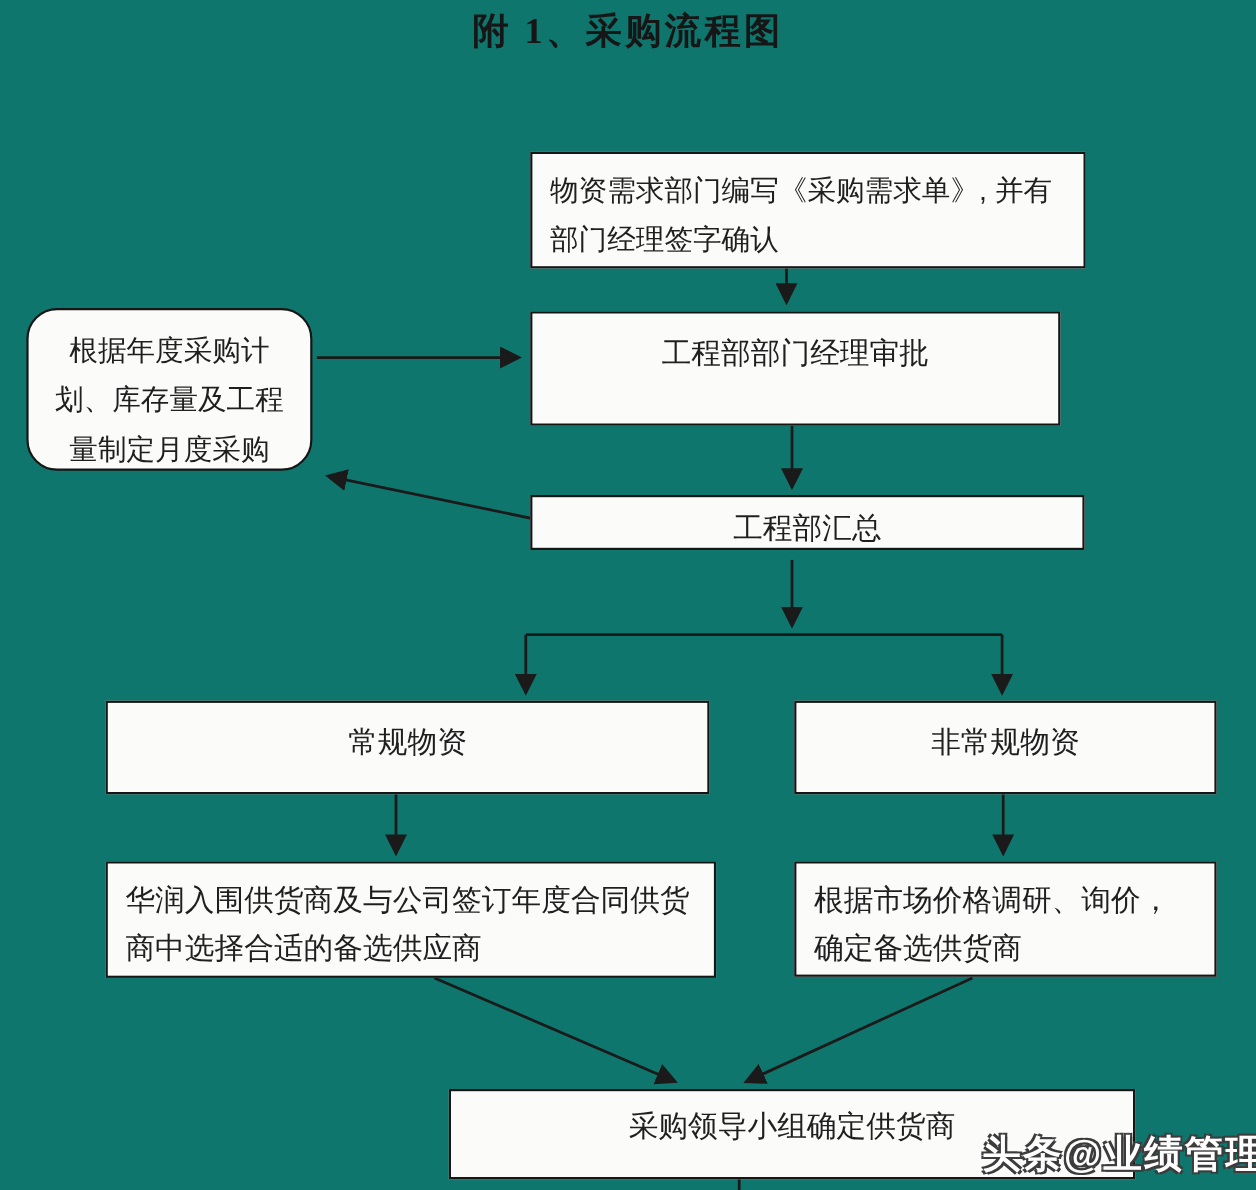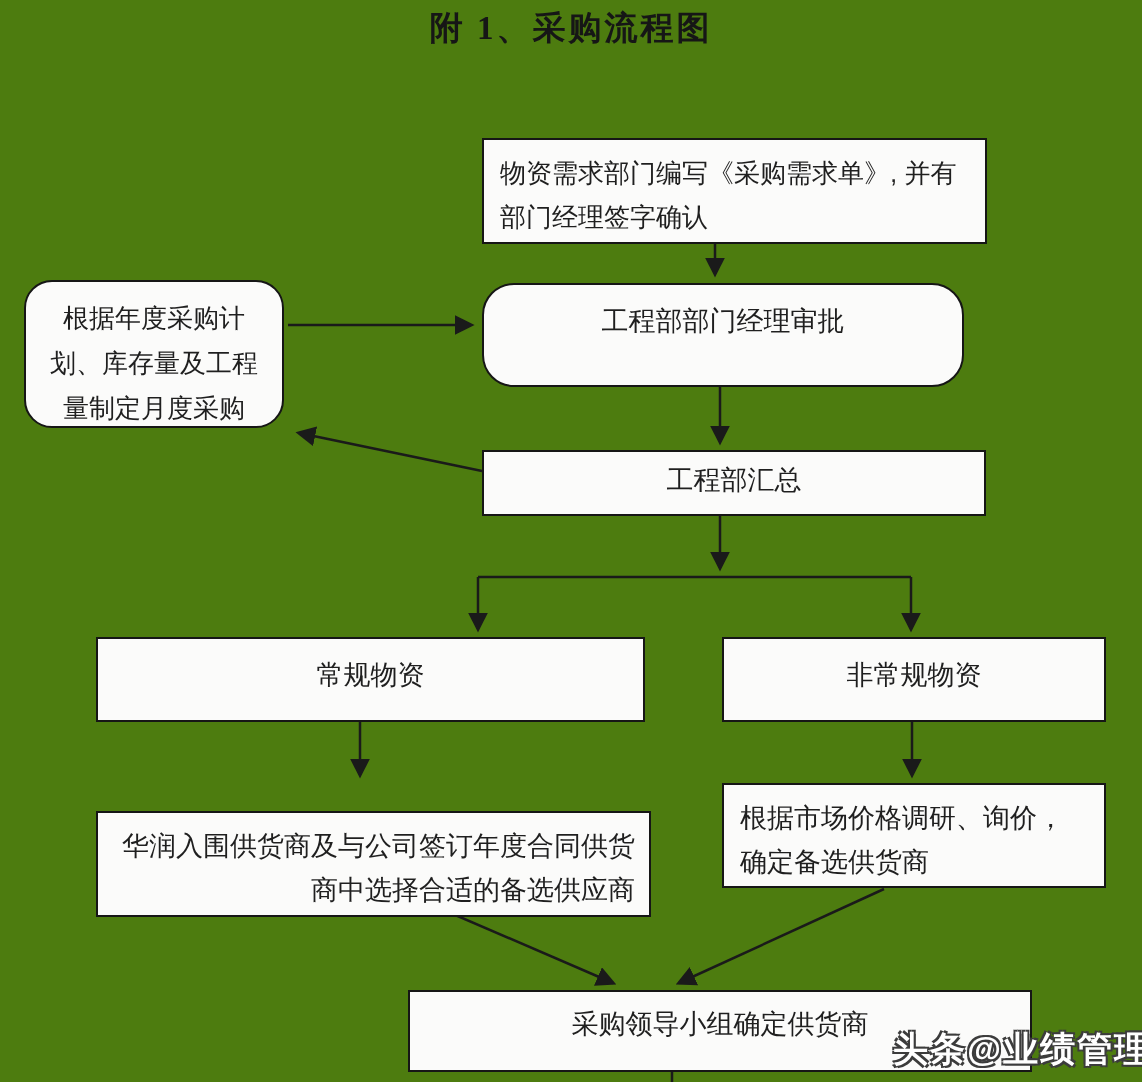--- a/index.html
+++ b/index.html
@@ -5,21 +5,21 @@
   html, body {
     margin: 0;
     padding: 0;
     background: #fbfbfa;
     font-family: "Liberation Sans", sans-serif;
   }
   .canvas {
     position: relative;
     width: 1142px;
     height: 1082px;
-    background: #4d7c0f;
+    background: #0f766e;
     overflow: hidden;
     color: #1c1c1c;
   }
   .title {
     position: absolute;
     left: 0;
     top: 6px;
     width: 1142px;
     margin: 0;
     text-align: center;
@@ -45,25 +45,25 @@
     position: absolute;
     box-sizing: border-box;
     border: 2.5px solid #161616;
     background: #fbfbfa;
     font-size: 27px;
     line-height: 44px;
     color: #1f1f1f;
   }
   .node.demand   { left: 482px; top:  97px; width: 505px; height: 106px; padding: 11px 12px 0 16px; font-size: 26px; text-align: left; margin-top: 41px; }
   .node.plan     { left:  24px; top: 280px; width: 260px; height: 148px; padding: 14px 24px 0; font-size: 26px; line-height: 45px; text-align: center; border-radius: 28px; }
-  .node.approve  { left: 482px; top: 283px; width: 482px; height: 104px; padding-top: 14px; text-align: center; border-radius: 32px; }
-  .node.summary  { left: 482px; top: 450px; width: 504px; height:  66px; padding-top: 8px; text-align: center; line-height: 40px; }
+  .node.approve  { left: 482px; top: 283px; width: 482px; height: 104px; padding-top: 14px; text-align: center; }
+  .node.summary  { left: 482px; top: 450px; width: 504px; height:  50px; padding-top: 8px; text-align: center; line-height: 40px; }
   .node.regular  { left:  96px; top: 637px; width: 549px; height:  85px; padding-top: 14px; text-align: center; }
   .node.nonregular { left: 722px; top: 637px; width: 384px; height: 85px; padding-top: 14px; text-align: center; }
-  .node.hrselect { left:  96px; top: 783px; width: 555px; height: 106px; padding: 11px 14px 0 16px; text-align: right; margin-top: 28px; }
+  .node.hrselect { left:  96px; top: 783px; width: 555px; height: 106px; padding: 11px 14px 0 16px; text-align: left; }
   .node.market   { left: 722px; top: 783px; width: 384px; height: 105px; padding: 11px 14px 0 16px; text-align: left; }
   .node.final    { left: 408px; top: 990px; width: 624px; height:  82px; padding-top: 10px; text-align: center; }
   .watermark {
     position: absolute;
     left: 893px;
     top: 1026px;
     font-size: 35px;
     font-weight: 700;
     letter-spacing: 2px;
     color: #ffffff;

